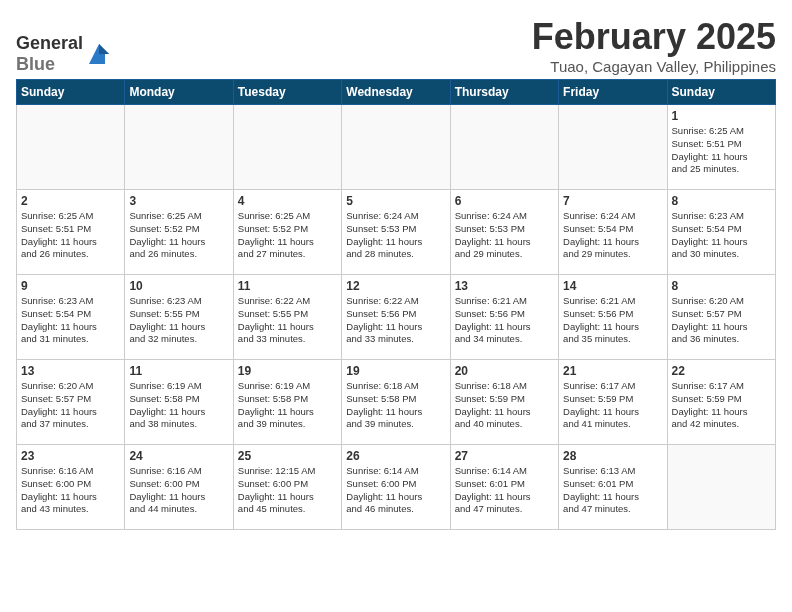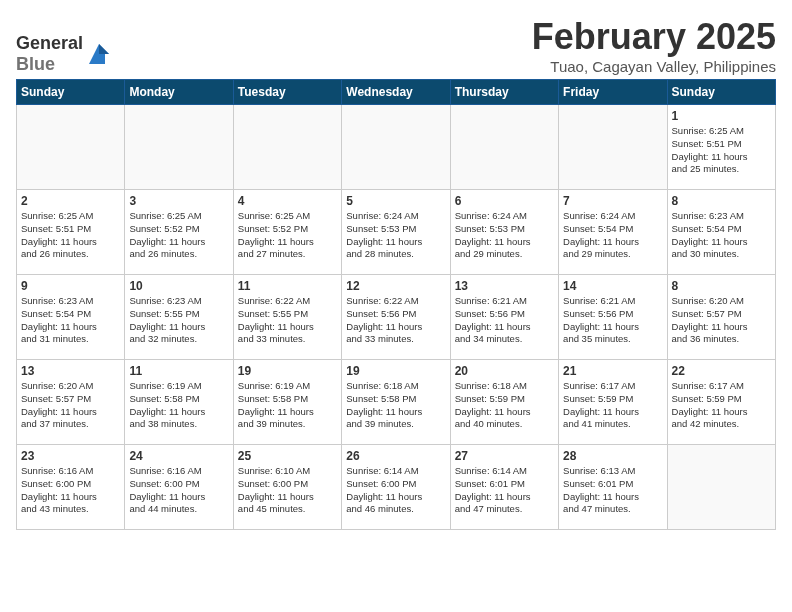--- a/index.html
+++ b/index.html
@@ -296,21 +296,21 @@
         </td>
         <td>
           <span class="day-num">24</span>
           <div class="cell-info" style="white-space: pre-line;">Sunrise: 6:16 AM
 Sunset: 6:00 PM
 Daylight: 11 hours
 and 44 minutes.</div>
         </td>
         <td>
           <span class="day-num">25</span>
-          <div class="cell-info" style="white-space: pre-line;">Sunrise: 6:10 AM
+          <div class="cell-info" style="white-space: pre-line;">Sunrise: 12:15 AM
 Sunset: 6:00 PM
 Daylight: 11 hours
 and 45 minutes.</div>
         </td>
         <td>
           <span class="day-num">26</span>
           <div class="cell-info" style="white-space: pre-line;">Sunrise: 6:14 AM
 Sunset: 6:00 PM
 Daylight: 11 hours
 and 46 minutes.</div>

